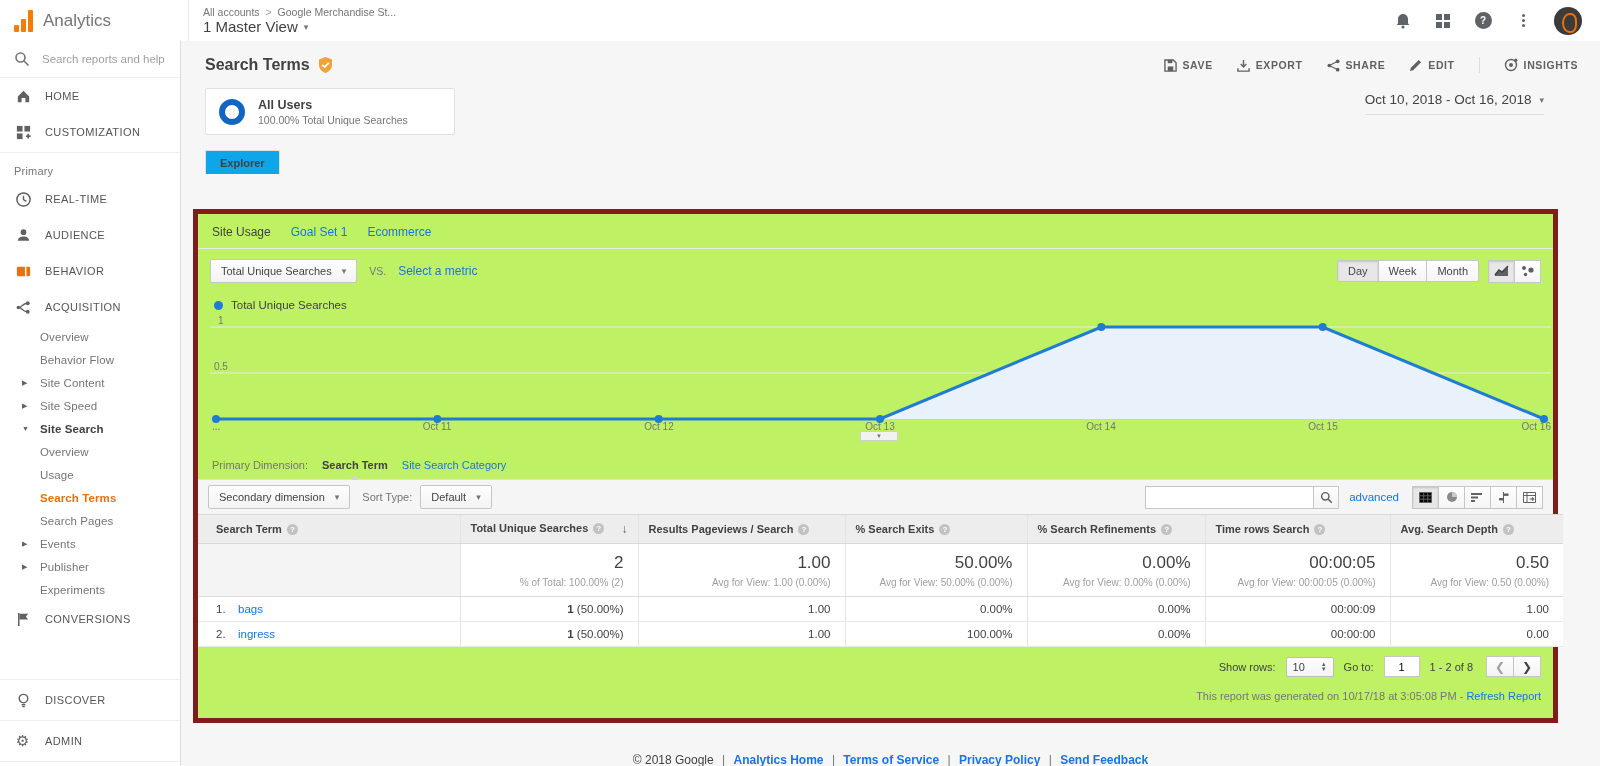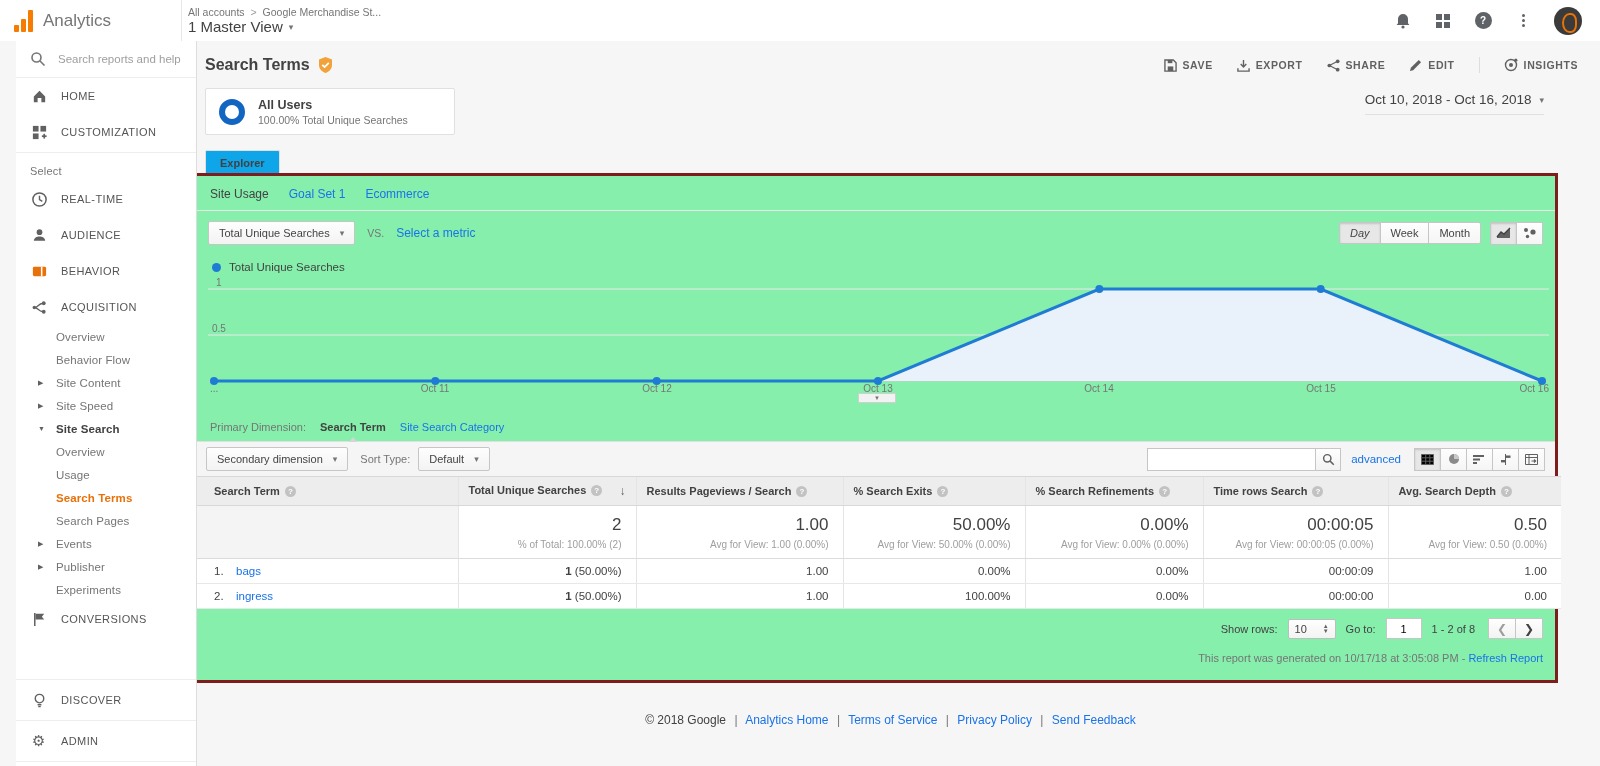--- a/index.html
+++ b/index.html
@@ -7,35 +7,35 @@
     font-family:"Liberation Sans","DejaVu Sans",sans-serif; color:#424242; }
   svg { display:block; }
 
   
   .topbar { height:41px; background:#fff; display:flex; align-items:center; position:relative; z-index:30; }
   .logo-wrap { width:181px; display:flex; align-items:center; padding-left:14px; gap:10px; }
   .logo-bars { display:flex; align-items:flex-end; gap:2px; height:22px; }
   .logo-bars i { display:block; width:5px; background:#F57C00; border-radius:1px; }
   .logo-bars i:nth-child(1){height:7px;} .logo-bars i:nth-child(2){height:13px;} .logo-bars i:nth-child(3){height:22px;}
   .logo-text { font-size:17px; color:#757575; }
-  .acct { border-left:1px solid #e8e8e8; padding-left:6px; height:41px; display:flex; flex-direction:column; justify-content:center; }
+  .acct { border-left:1px solid #e8e8e8; padding-left:14px; height:41px; display:flex; flex-direction:column; justify-content:center;margin-left:7px; }
   .crumb { font-size:10.5px; color:#757575; }
   .crumb .sep { margin:0 3px; color:#9e9e9e; }
   .viewname { font-size:15px; color:#424242; display:flex; align-items:center; gap:6px; }
   .caret { font-size:9px; color:#757575; }
   .top-icons { margin-left:auto; display:flex; align-items:center; gap:22px; padding-right:18px; }
   .tico { width:18px; height:18px; display:flex; align-items:center; justify-content:center; cursor:pointer; }
   .help-circle { width:17px; height:17px; border-radius:50%; background:#5f6368; color:#fff; font-size:10px; font-weight:bold; display:flex; align-items:center; justify-content:center; }
   .dots3 { display:flex; flex-direction:column; gap:2px; }
   .dots3 i { width:3px; height:3px; border-radius:50%; background:#5f6368; }
   .avatar { width:28px; height:28px; border-radius:50%; background:#3b3b3b; position:relative; overflow:hidden; }
   .avatar::after { content:""; position:absolute; left:8px; top:6px; width:11px; height:16px; border:2px solid #e8710a; border-radius:50% 40% 40% 50%; }
 
   
-  .sidebar { position:absolute; left:16px; top:41px; bottom:0; width:181px; background:#fff; border-right:1px solid #ddd; font-size:11px; z-index:20; }
+  .sidebar { position:absolute; left:0; top:41px; bottom:0; width:181px; background:#fff; border-right:1px solid #ddd; font-size:11px; z-index:20; }
   .side-search { display:flex; align-items:center; gap:12px; padding:0 14px; height:37px; border-bottom:1px solid #eee; }
   .side-search input { border:none; outline:none; font-size:11.5px; color:#424242; width:130px; font-family:inherit; background:transparent; }
   .side-search input::placeholder { color:#9e9e9e; }
   .nav-item { height:36px; display:flex; align-items:center; gap:13px; padding-left:14px; color:#555; letter-spacing:.4px; cursor:pointer; }
   .nav-item .nico { width:18px; display:flex; justify-content:center; }
   .side-divider { border-top:1px solid #eee; margin:2px 0; }
   .reports-label { padding:10px 14px 4px; color:#757575; font-size:11px; letter-spacing:.2px; }
   .sub { height:23px; display:flex; align-items:center; padding-left:40px; color:#757575; font-size:11.5px; position:relative; letter-spacing:.1px; cursor:pointer; }
   .sub .tri { position:absolute; left:22px; font-size:7px; color:#616161; }
   .sub.bold { color:#424242; font-weight:bold; }
@@ -54,35 +54,35 @@
   .seg-card { width:250px; height:47px; background:#fff; border:1px solid #e0e0e0; border-radius:2px; display:flex; align-items:center; gap:13px; padding:0 13px; cursor:pointer; }
   .donut { width:26px; height:26px; border-radius:50%; border:6px solid #1266c2; }
   .seg-title { font-size:12.5px; font-weight:bold; color:#424242; }
   .seg-sub { font-size:10.5px; color:#757575; margin-top:2px; }
   .seg-add { width:252px; height:47px; border:1px dashed #d5d5d5; border-radius:2px; display:flex; align-items:center; gap:13px; padding:0 13px; color:#757575; font-size:12.5px; cursor:pointer; }
   .ring { width:26px; height:26px; border-radius:50%; border:5px solid #e4e4e4; }
   .date-range { position:absolute; right:56px; top:12px; font-size:13.5px; color:#424242; display:flex; align-items:center; gap:8px; border-bottom:1px solid #e0e0e0; padding-bottom:7px; cursor:pointer; }
 
   .panel-wrap { margin:0 42px 0 12px; }
   .explorer-tab { display:inline-block; margin-left:12px; padding:6px 14px 5px; background:#0ea5e9; border:1px solid #e0e0e0; border-bottom:none; font-size:11px; font-weight:bold; color:#424242; position:relative; top:1px; border-radius:2px 2px 0 0; cursor:pointer; }
-  .panel { background:#86efac; border:3px solid #7f1d1d; position:relative; }
+  .panel { background:#bef264; border:5px solid #7f1d1d; position:relative;margin-top:36px; }
 
   .subtabs { display:flex; gap:20px; padding:11px 14px 9px; border-bottom:1px solid #e8e8e8; font-size:12px; }
   .subtab { color:#1a73e8; cursor:pointer; }
   .subtab.active { color:#424242; cursor:default; }
 
   .metric-row { display:flex; align-items:center; padding:10px 12px 6px; }
   .select-btn { display:inline-flex; align-items:center; gap:10px; border:1px solid #c6c6c6; border-radius:2px; background:linear-gradient(#fefefe,#f3f3f3); padding:5px 10px; font-size:11px; color:#444; cursor:pointer; }
   .vs-label { margin:0 12px; font-size:10.5px; color:#757575; }
   .link { color:#1a73e8; cursor:pointer; text-decoration:none; }
   .metric-link { font-size:12px; }
   .right-controls { margin-left:auto; display:flex; align-items:center; gap:10px; }
   .btn-group { display:flex; }
   .gbtn { border:1px solid #c6c6c6; background:linear-gradient(#fefefe,#f5f5f5); padding:4px 10px; font-size:11px; color:#444; margin-left:-1px; cursor:pointer; }
-  .gbtn:first-child { border-radius:2px 0 0 2px; margin-left:0;font-style:italic; }
+  .gbtn:first-child { border-radius:2px 0 0 2px; margin-left:0; }
   .gbtn:last-child { border-radius:0 2px 2px 0; }
   .gbtn.selected { background:#e7e7e7; box-shadow:inset 0 1px 2px rgba(0,0,0,.15); }
   .ibtn { border:1px solid #c6c6c6; background:linear-gradient(#fefefe,#f5f5f5); width:27px; height:23px; display:flex; align-items:center; justify-content:center; margin-left:-1px; cursor:pointer; }
   .ibtn.selected { background:#e7e7e7; box-shadow:inset 0 1px 2px rgba(0,0,0,.15); }
 
   .legend-row { display:flex; align-items:center; gap:8px; padding:10px 12px 2px 16px; font-size:11.5px; color:#424242; }
   .legend-dot { width:9px; height:9px; border-radius:50%; background:#1f7cd4; }
 
   .chart { position:relative; margin:2px 12px 0; height:132px; }
   .chart .ylab { position:absolute; font-size:10px; color:#757575; }
@@ -121,21 +121,21 @@
   .pagination { display:flex; align-items:center; justify-content:flex-end; gap:10px; padding:9px 12px; font-size:11px; color:#424242; }
   .rows-select { display:flex; align-items:center; justify-content:space-between; width:48px; border:1px solid #bdbdbd; border-radius:2px; background:linear-gradient(#fefefe,#f3f3f3); padding:3px 6px; cursor:pointer; }
   .updown { display:flex; flex-direction:column; font-size:6px; line-height:5px; color:#616161; }
   .goto-input { width:36px; height:21px; border:1px solid #c6c6c6; text-align:center; font-size:11px; font-family:inherit; outline:none; }
   .page-btns { display:flex; margin-left:4px; }
   .pbtn { width:28px; height:21px; border:1px solid #c6c6c6; background:linear-gradient(#fefefe,#f3f3f3); display:flex; align-items:center; justify-content:center; font-size:12px; color:#9e9e9e; margin-left:-1px; cursor:pointer; }
   .pbtn.next { color:#424242; }
 
   .generated { text-align:right; padding:4px 12px 16px; font-size:11px; color:#757575; }
   .footer { text-align:center; padding:30px 0 40px; font-size:12px; color:#424242; }
-  .footer .flink { font-weight:normal; }
+  .footer .flink { font-weight:bold; }
   .fsep { color:#757575; margin:0 5px; }
 </style>
 </head>
 <body>
 
 <div class="topbar">
   <div class="logo-wrap">
     <span class="logo-bars">
         <i></i>
         <i></i>
@@ -211,21 +211,21 @@
             <rect x="2" y="10" width="6" height="6"></rect>
             <rect x="11.5" y="12" width="5" height="1.8"></rect>
             <rect x="13.1" y="10.4" width="1.8" height="5"></rect>
           </g>
         </svg>
     </span>
     <span>CUSTOMIZATION</span>
   </div>
 
   <div class="side-divider"></div>
-  <div class="reports-label">Select</div>
+  <div class="reports-label">Primary</div>
 
   <div class="nav-item">
     <span class="nico">
       <svg width="17" height="17" viewBox="0 0 18 18">
           <circle cx="9" cy="9" r="7" fill="none" stroke="#616161" stroke-width="1.6"></circle>
           <path d="M9 5 V9 L12 11" fill="none" stroke="#616161" stroke-width="1.5"></path>
         </svg>
     </span>
     <span>REAL-TIME</span>
   </div>

